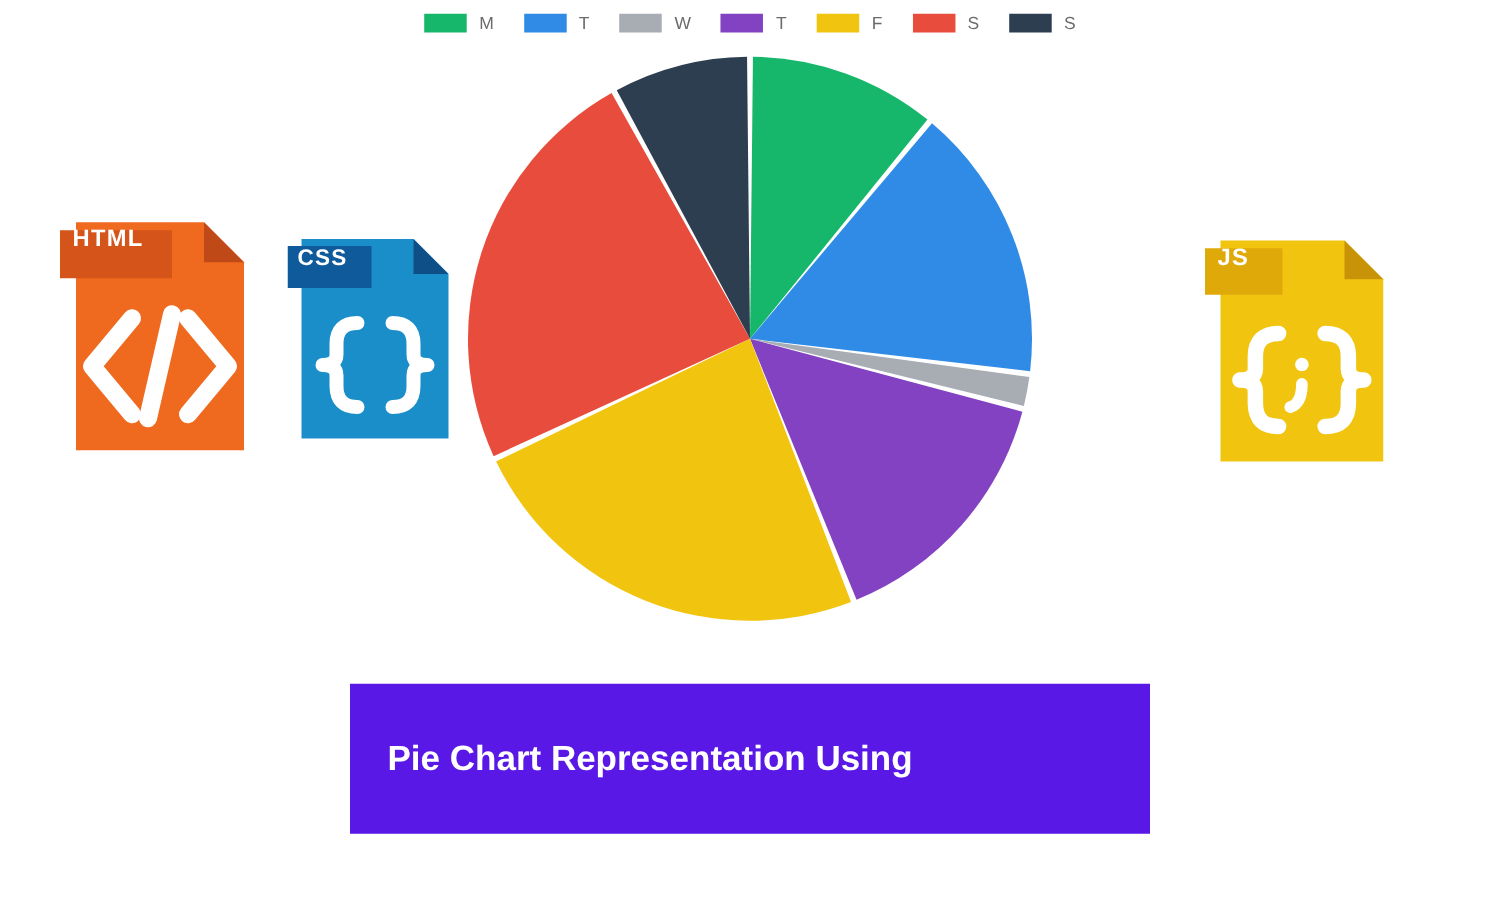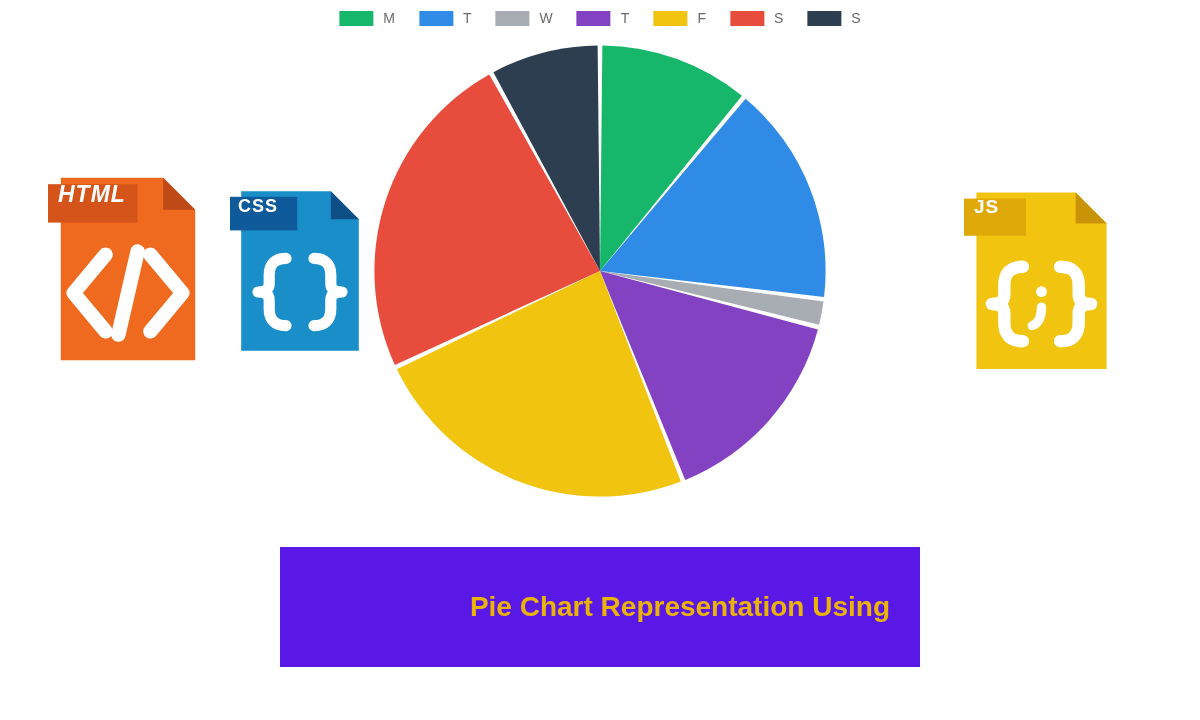--- a/index.html
+++ b/index.html
@@ -58,24 +58,24 @@
     font-family: Arial, sans-serif;
     letter-spacing: 1px;
   }
   .banner {
     position: absolute;
     left: 280px;
     top: 547px;
     width: 640px;
     height: 120px;
     background: #5a18e6;
-    color: #eab308;
+    color: #ffffff;
     display: flex;
     align-items: center;
-    justify-content: flex-end;
+    justify-content: flex-start;
     text-align: center;
     padding: 10px 30px;
   }
   .banner-text {
     font-size: 28px;
     font-weight: 700;
     line-height: 1.45;
   }
 </style>
 </head>
@@ -129,21 +129,21 @@
   <svg viewBox="0 0 100 130">
     <path d="M8 8 H72 L92 28 V122 H8 Z" fill="#ef6a1f"></path>
     <path d="M72 8 L92 28 H72 Z" fill="#c04a17"></path>
     <rect x="0" y="12" width="56" height="24" fill="#d4541a"></rect>
     <g stroke="#fff" stroke-width="9" stroke-linecap="round" stroke-linejoin="round" fill="none">
       <polyline points="36,56 16,80 36,104"></polyline>
       <polyline points="64,56 84,80 64,104"></polyline>
       <line x1="44" y1="106" x2="56" y2="54"></line>
     </g>
   </svg>
-  <div class="file-label" style="left:10px; top:16px; font-size:23px;font-style:italic;">HTML</div>
+  <div class="file-label" style="left:10px; top:16px; font-size:19px;">HTML</div>
 </div>
 
 <div class="file-icon file-css">
   <svg viewBox="0 0 100 130">
     <path d="M8 8 H72 L92 28 V122 H8 Z" fill="#1a8ec9"></path>
     <path d="M72 8 L92 28 H72 Z" fill="#0e4f88"></path>
     <rect x="0" y="12" width="48" height="24" fill="#0f5a9a"></rect>
     <g stroke="#fff" stroke-width="8" stroke-linecap="round" stroke-linejoin="round" fill="none">
       <path d="M40 56 Q28 56 28 68 L28 74 Q28 80 20 80 Q28 80 28 86 L28 92 Q28 104 40 104"></path>
       <path d="M60 56 Q72 56 72 68 L72 74 Q72 80 80 80 Q72 80 72 86 L72 92 Q72 104 60 104"></path>

